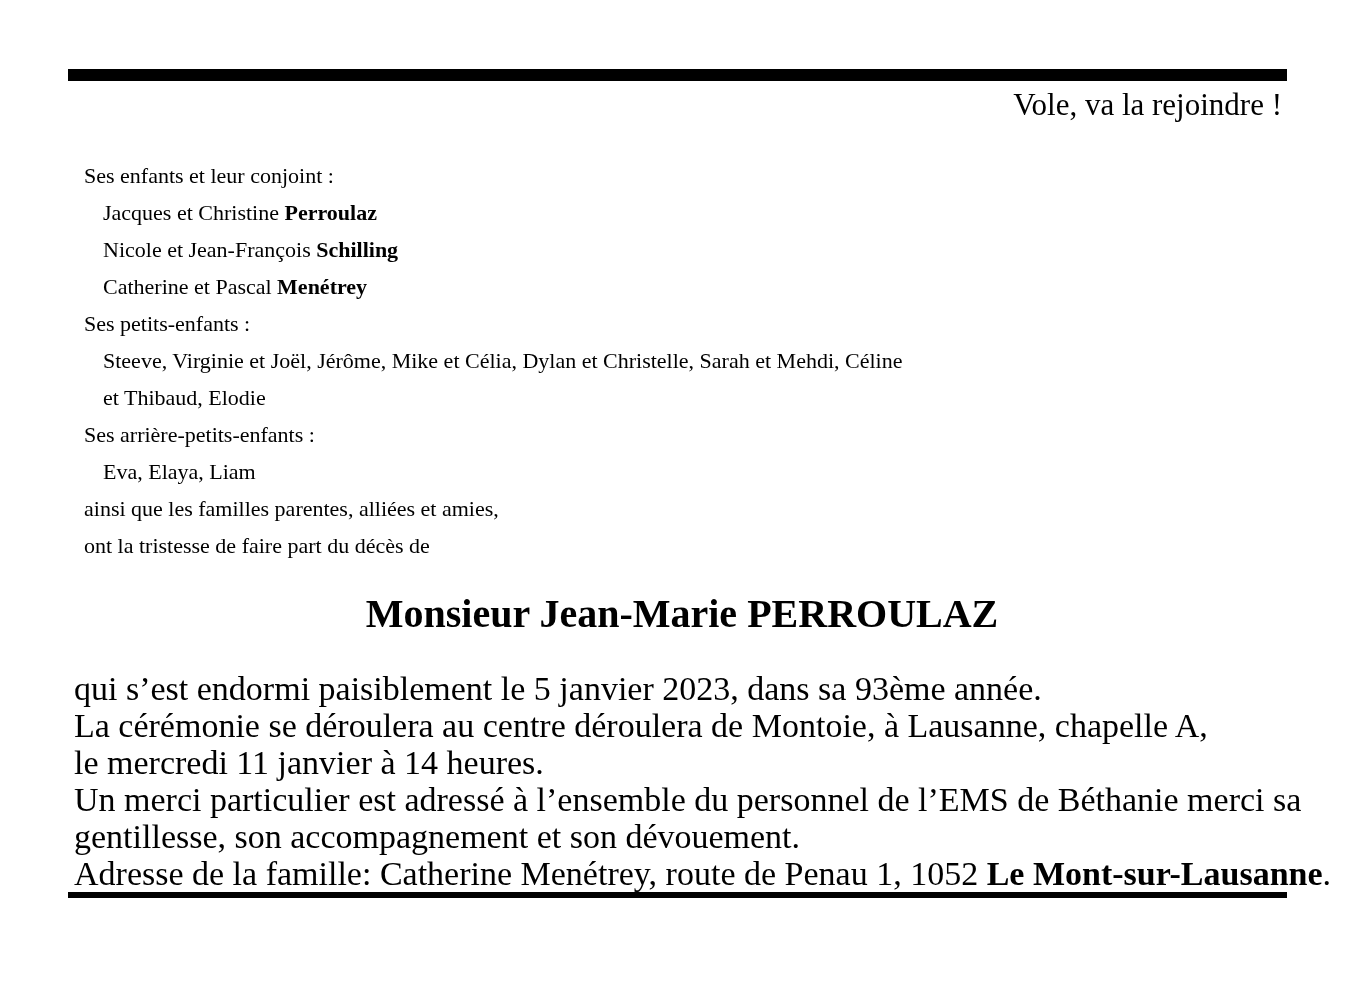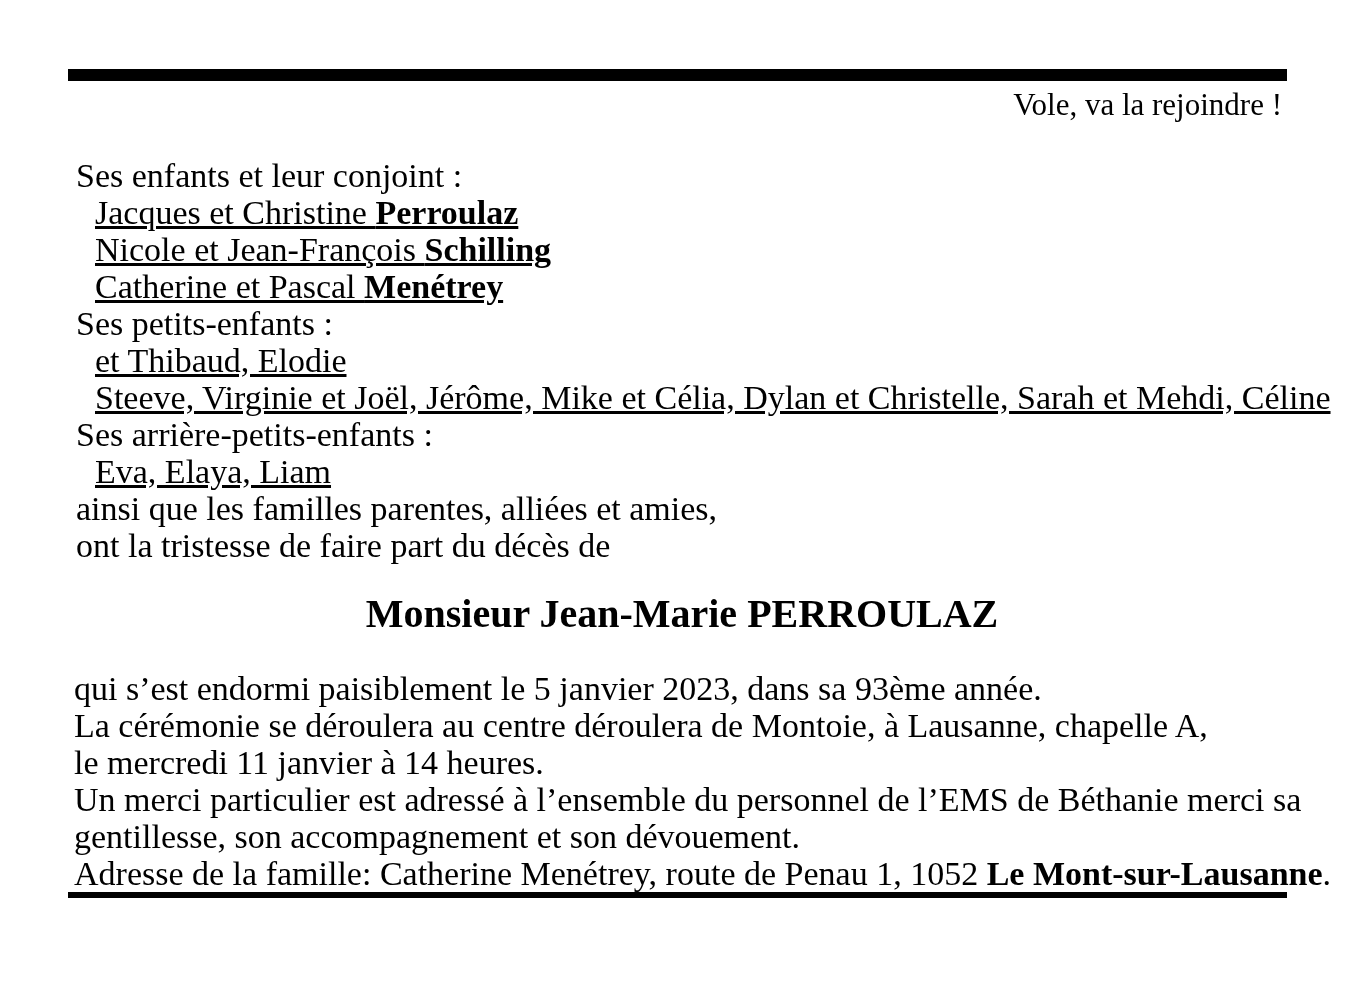--- a/index.html
+++ b/index.html
@@ -24,34 +24,34 @@
   .epigraph {
     position: absolute;
     top: 86px;
     right: 82px;
     font-size: 31px;
     line-height: 37px;
     white-space: nowrap;
   }
   .family-block {
     position: absolute;
-    left: 76px;
+    left: 84px;
     top: 157px;
-    font-size: 34px;
+    font-size: 22px;
     line-height: 37px;
   }
   .details-block {
     position: absolute;
     left: 74px;
     top: 670px;
     font-size: 34px;
     line-height: 37px;
   }
   .line { white-space: nowrap; }
-  .indent { padding-left: 19px; text-decoration: underline; }
+  .indent { padding-left: 19px; }
   b, .bold { font-weight: bold; }
   .deceased-name {
     position: absolute;
     left: 0;
     top: 590px;
     width: 1364px;
     text-align: center;
     font-size: 40px;
     line-height: 48px;
     font-weight: bold;
@@ -66,22 +66,22 @@
   <div class="rule rule-top"></div>
 
   <div class="epigraph">Vole, va la rejoindre !</div>
 
   <div class="family-block">
     <p class="line">Ses enfants et leur conjoint :</p>
     <p class="line indent"><span>Jacques et Christine </span><b>Perroulaz</b></p>
     <p class="line indent"><span>Nicole et Jean-François </span><b>Schilling</b></p>
     <p class="line indent"><span>Catherine et Pascal </span><b>Menétrey</b></p>
     <p class="line">Ses petits-enfants :</p>
+    <p class="line indent">Steeve, Virginie et Joël, Jérôme, Mike et Célia, Dylan et Christelle, Sarah et Mehdi, Céline</p>
     <p class="line indent">et Thibaud, Elodie</p>
-    <p class="line indent">Steeve, Virginie et Joël, Jérôme, Mike et Célia, Dylan et Christelle, Sarah et Mehdi, Céline</p>
     <p class="line">Ses arrière-petits-enfants :</p>
     <p class="line indent">Eva, Elaya, Liam</p>
     <p class="line">ainsi que les familles parentes, alliées et amies,</p>
     <p class="line">ont la tristesse de faire part du décès de</p>
   </div>
 
   <h1 class="deceased-name">Monsieur Jean-Marie PERROULAZ</h1>
 
   <div class="details-block">
     <p class="line">qui s’est endormi paisiblement le 5 janvier 2023, dans sa 93ème année.</p>

